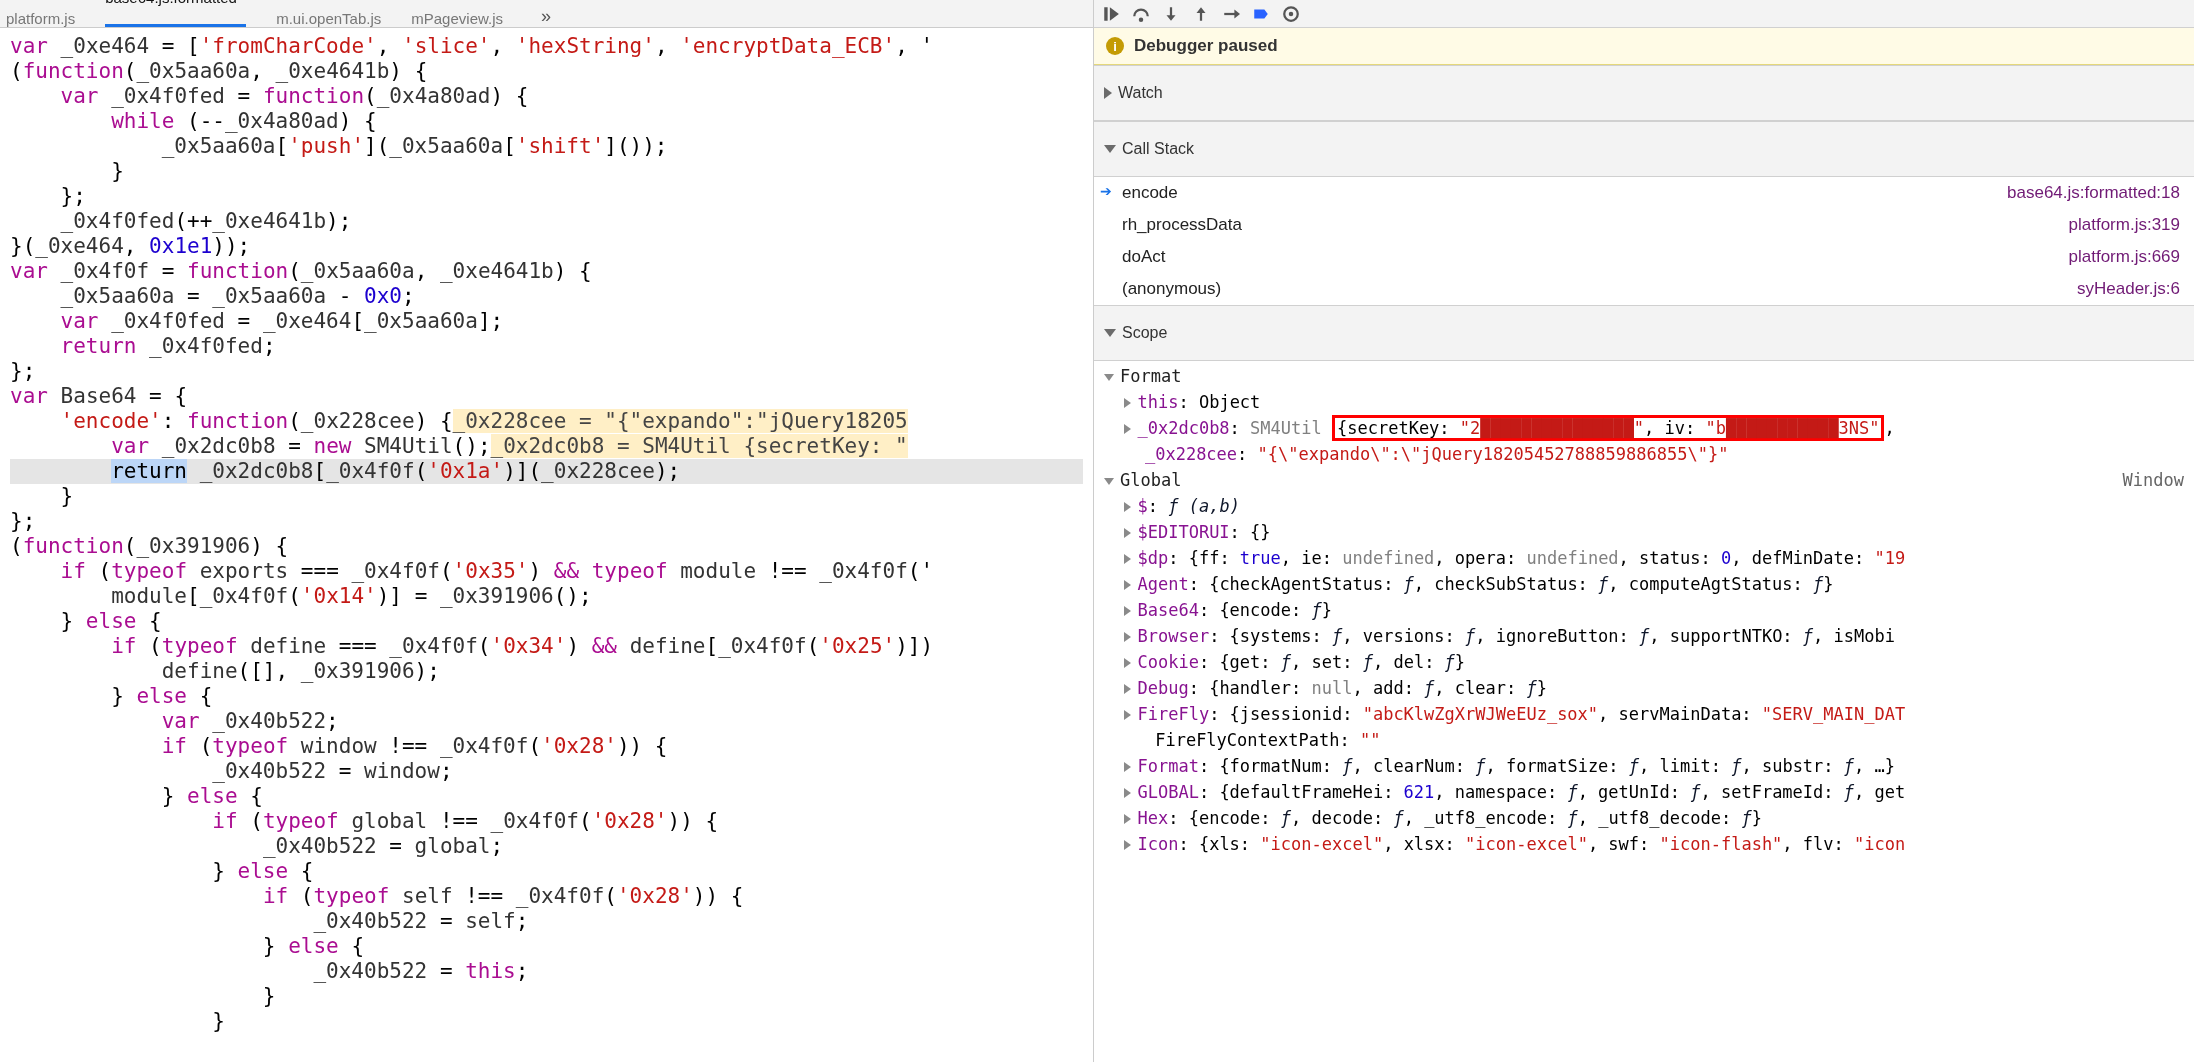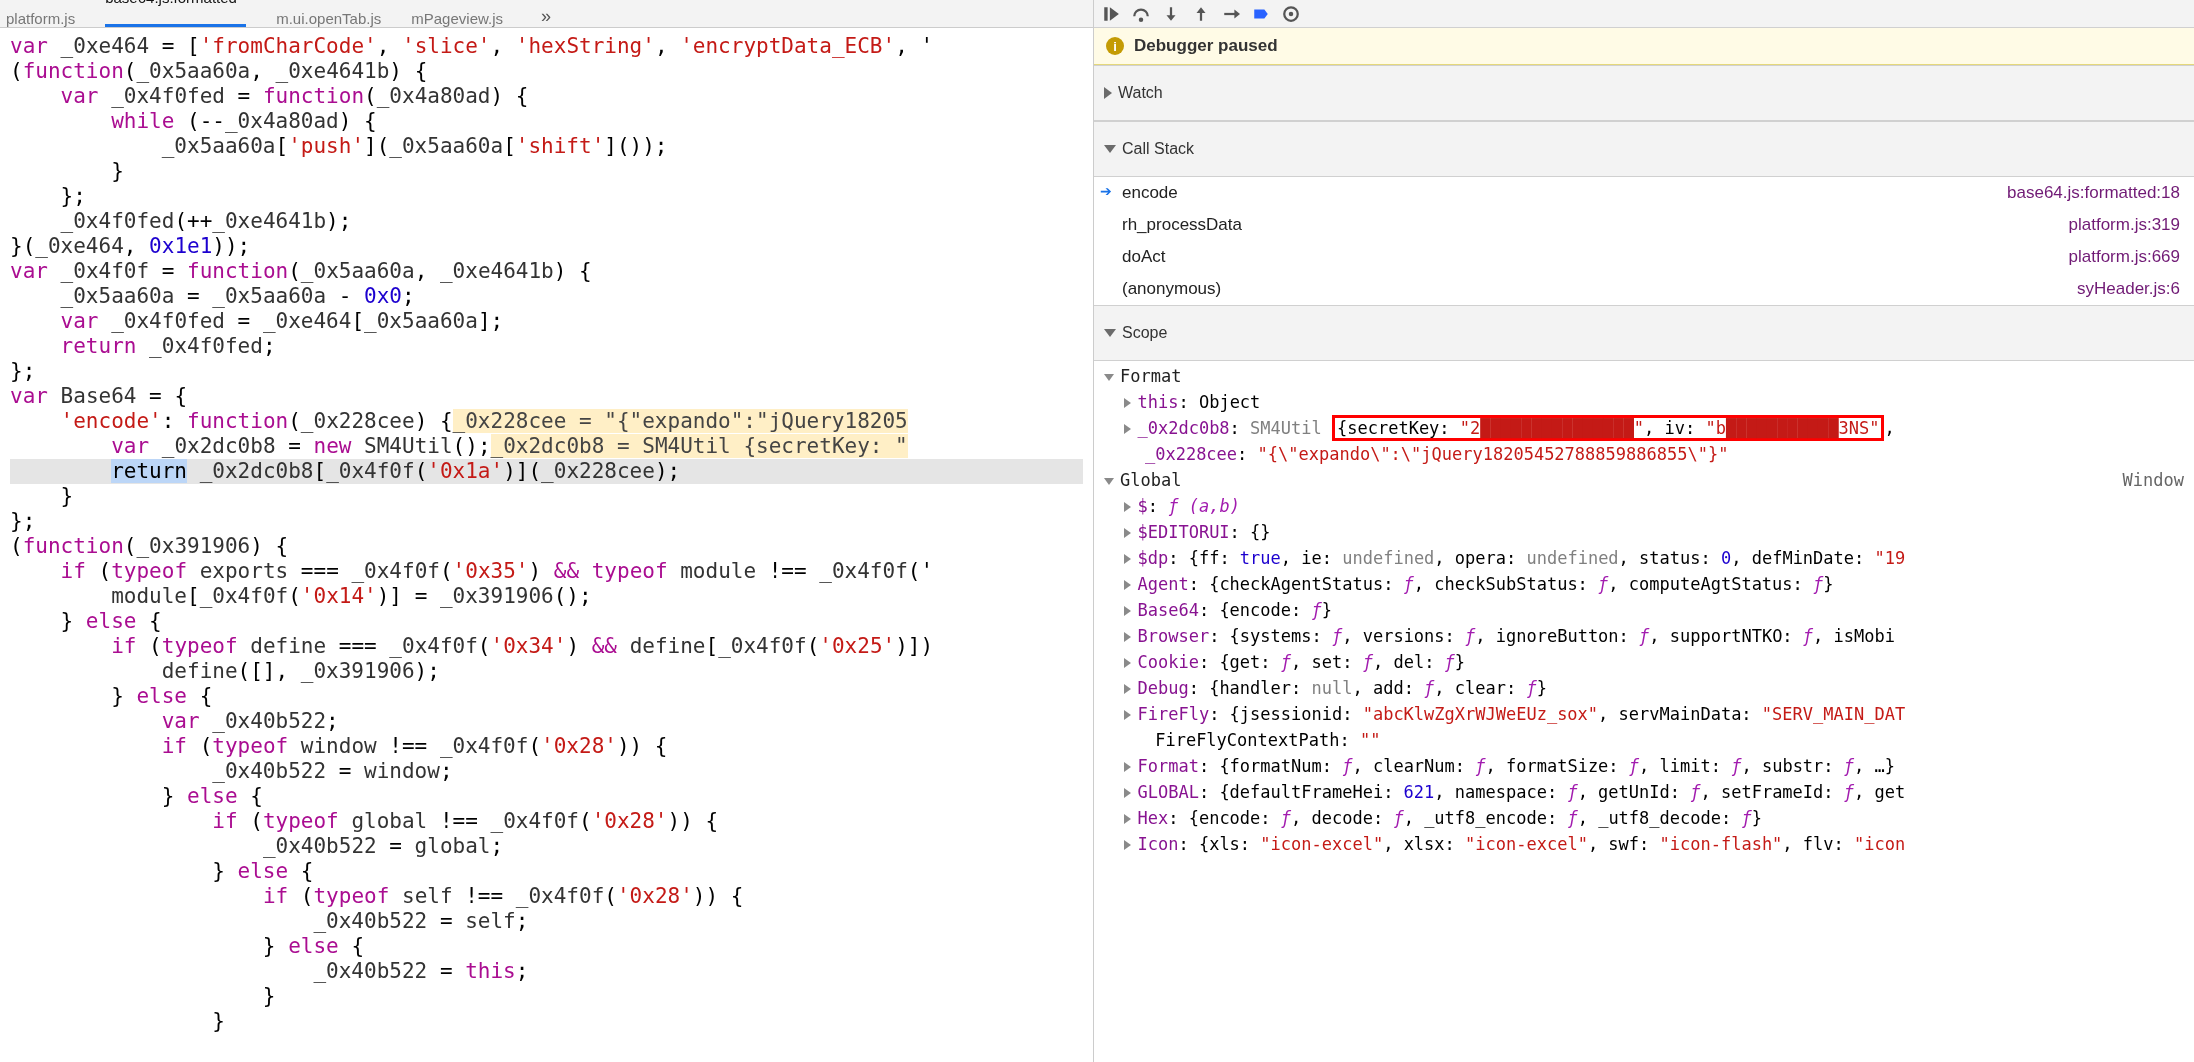--- a/index.html
+++ b/index.html
@@ -39,21 +39,21 @@
 .stack-row.current { position:relative; }
 
 .scope { padding:2px 10px 2px 10px; font-family:Menlo,Monaco,monospace; font-size:17px; line-height:26px; }
 .scope .row { white-space:pre; }
 .scope .tri-sm { display:inline-block; width:0; height:0; border-top:5px solid transparent; border-bottom:5px solid transparent; border-left:7px solid #8a8a8a; margin-right:6px; vertical-align:middle; }
 .scope .tri-sm.down { border-left:5px solid transparent; border-right:5px solid transparent; border-top:7px solid #8a8a8a; border-bottom:none; }
 .scope .k  { color:#881391; }
 .scope .s  { color:#c41a16; }
 .scope .n  { color:#1c00cf; }
 .scope .g  { color:#808080; }
-.scope .f  { color:#a21caf; font-style:italic;margin-top:12px; }
+.scope .f  { color:#0f172a; font-style:italic;margin-top:12px; }
 .scope .hdr { color:#222; }
 .scope .global-right { float:right; color:#666; }
 .scope .boxed { border:3px solid #ff0000; padding:0 2px; }
 </style>
 </head>
 <body>
 
 <div class="root">
   <div class="left">
     <div class="tabs">

